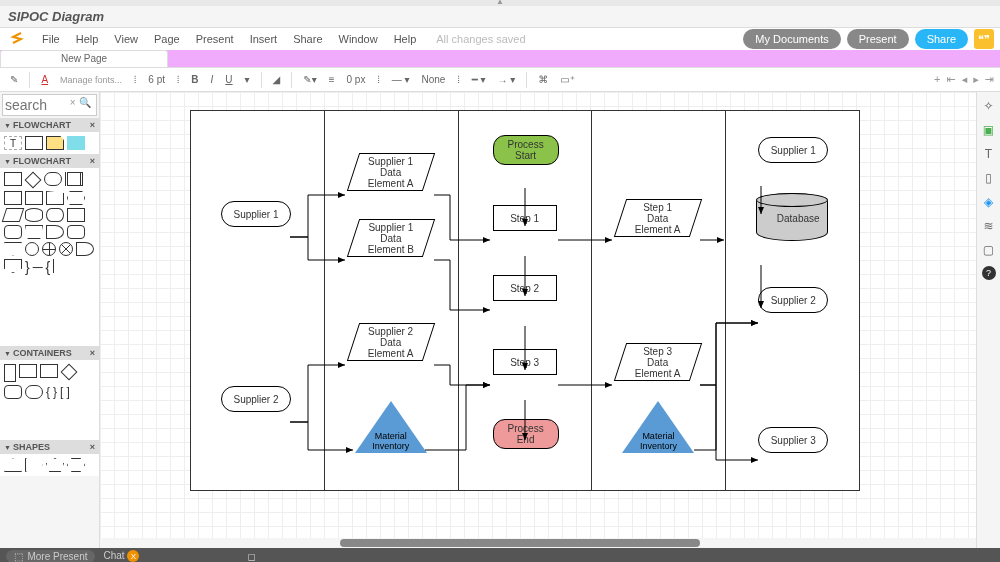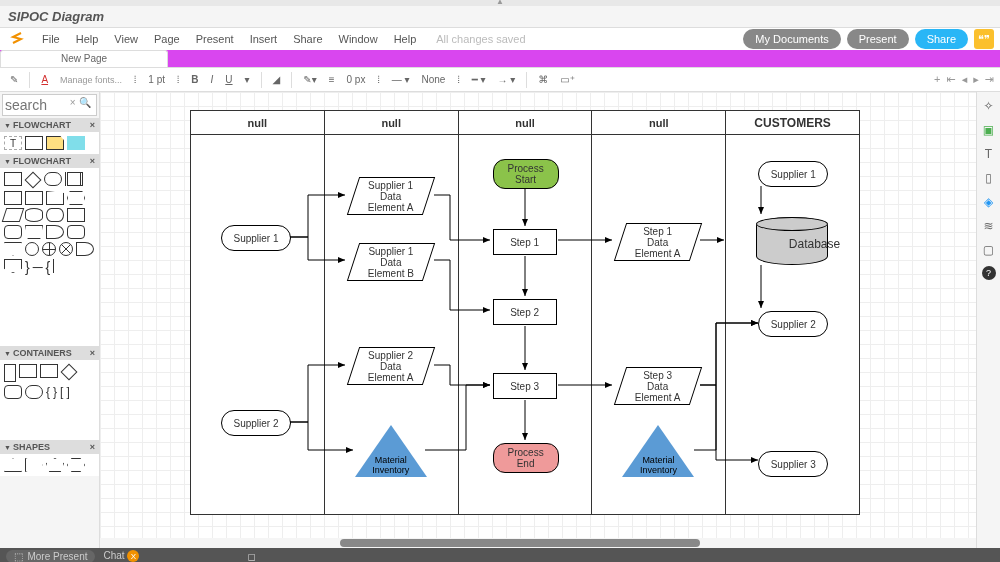--- a/index.html
+++ b/index.html
@@ -8,21 +8,21 @@
 .titlebar{height:22px;background:#f5f5f5;border-bottom:1px solid #ddd;display:flex;align-items:center;padding:0 8px;font-style:italic;font-weight:bold;font-size:13px;color:#555}
 .menubar{height:22px;background:#fff;display:flex;align-items:center;padding:0 6px;position:relative}
 .logo{width:22px;height:22px;display:flex;align-items:center;justify-content:center;margin-right:6px;color:#f29100;font-weight:bold}
 .menu-item{padding:0 8px;font-size:11px;color:#555;cursor:pointer}
 .saved-msg{color:#bbb;font-size:11px;margin-left:12px}
 .right-buttons{position:absolute;right:6px;display:flex;gap:6px;align-items:flex-start}
 .pill{border-radius:12px;padding:4px 12px;font-size:11px;color:#fff;cursor:pointer}
 .pill-gray{background:#888}
 .pill-blue{background:#29b6f6}
 .quote-btn{width:20px;height:20px;background:#fbc02d;border-radius:3px;display:flex;align-items:center;justify-content:center;color:#fff;font-size:11px}
-.tab-strip{height:18px;background:#d946ef;border-bottom:1px solid #ddd;display:flex}
+.tab-strip{height:18px;background:#f0abfc;border-bottom:1px solid #ddd;display:flex}
 .tab{background:#fff;border:1px solid #ddd;border-bottom:none;padding:2px 60px;font-size:10px;color:#666;border-radius:3px 3px 0 0}
 .toolbar{height:24px;background:#fff;border-bottom:1px solid #ddd;display:flex;align-items:center;padding:0 6px;gap:4px;position:relative}
 .tb-sep{width:1px;height:16px;background:#ddd;margin:0 3px}
 .tb-btn{padding:2px 4px;color:#666;font-size:10px;cursor:pointer;display:flex;align-items:center}
 .tb-right{position:absolute;right:6px;display:flex;gap:6px;color:#999}
 .main{display:flex;height:456px}
 .sidebar{width:100px;background:#f5f5f5;border-right:1px solid #ddd;display:flex;flex-direction:column;overflow:hidden}
 .search-box{display:flex;padding:2px;background:#fff;border:1px solid #ccc;margin:2px}
 .search-box input{flex:1;border:none;outline:none;font-size:14px;width:60px}
 .search-box span{color:#999;cursor:pointer;font-size:10px;padding:0 2px}
@@ -47,21 +47,21 @@
 .rect{border:1px solid #000;background:#fff;width:64px;height:26px}
 .para{border:1px solid #000;background:#fff;width:76px;height:38px;transform:skewX(-18deg)}
 .para span{transform:skewX(18deg);display:block}
 .term{border:1px solid #000;border-radius:12px;width:66px;height:30px}
 .term.green{background:#8bc34a}
 .term.red{background:#ef9a9a}
 .triangle{width:0;height:0;border-left:36px solid transparent;border-right:36px solid transparent;border-bottom:52px solid #5b9bd5;position:absolute}
 .triangle-label{position:absolute;font-size:9px;text-align:center;width:72px;color:#000}
 .cylinder{width:72px;height:48px;border:1px solid #000;border-radius:50%/18%;background:#ccc;position:absolute}
 .cylinder::before{content:"";position:absolute;top:-1px;left:-1px;right:-1px;height:12px;border:1px solid #000;border-radius:50%;background:#ccc}
-.cyl-label{position:absolute;font-size:12px;width:84px;text-align:right}
+.cyl-label{position:absolute;font-size:10px;width:84px;text-align:center}
 svg.arrows{position:absolute;left:0;top:0;width:670px;height:404px;pointer-events:none}
 .right-tools{width:24px;background:#f5f5f5;border-left:1px solid #ddd;display:flex;flex-direction:column;align-items:center;padding-top:6px;gap:8px}
 .rt-btn{width:16px;height:16px;color:#666;font-size:12px;cursor:pointer;display:flex;align-items:center;justify-content:center}
 .rt-btn.q{background:#333;color:#fff;border-radius:50%;width:14px;height:14px;font-size:9px}
 .bottom-scroll{height:10px;background:#f5f5f5;position:relative}
 .bottom-scroll .thumb{position:absolute;left:240px;width:360px;height:8px;background:#888;border-radius:4px;top:1px}
 .statusbar{height:16px;background:#555;color:#ccc;display:flex;align-items:center;font-size:10px;padding:0 6px;gap:8px}
 .more-shapes{background:#666;border-radius:8px;padding:1px 8px;display:flex;align-items:center;gap:4px}
 .chat-badge{background:#f29100;border-radius:50%;width:12px;height:12px;display:inline-flex;align-items:center;justify-content:center;color:#fff;font-size:8px}
 </style>
@@ -101,21 +101,21 @@
 <div class="tab-strip">
   <div class="tab">New Page</div>
 </div>
 
 <div class="toolbar">
   <span class="tb-btn">✎</span>
   <span class="tb-sep"></span>
   <span class="tb-btn" style="color:#d32f2f;text-decoration:underline">A</span>
   <span class="tb-btn" style="font-size:9px;color:#999">Manage fonts...</span>
   <span class="tb-btn">⦙</span>
-  <span class="tb-btn">1 pt</span>
+  <span class="tb-btn">6 pt</span>
   <span class="tb-btn">⦙</span>
   <span class="tb-btn" style="font-weight:bold">B</span>
   <span class="tb-btn" style="font-style:italic">I</span>
   <span class="tb-btn" style="text-decoration:underline">U</span>
   <span class="tb-btn">▾</span>
   <span class="tb-sep"></span>
   <span class="tb-btn">◢</span>
   <span class="tb-sep"></span>
   <span class="tb-btn">✎▾</span>
   <span class="tb-btn">≡</span>
@@ -213,27 +213,20 @@
       <div class="shape-sw" style="clip-path:polygon(50% 0,100% 38%,82% 100%,18% 100%,0 38%)"></div>
       <div class="shape-sw" style="clip-path:polygon(25% 0,75% 0,100% 50%,75% 100%,25% 100%,0 50%)"></div>
     </div>
   </div>
 
   <div class="canvas-wrap">
     <div class="canvas-grid"></div>
     <div class="diagram">
       <table class="lane-table">
         <tbody>
-            <tr>
-          <th>null</th>
-          <th>null</th>
-          <th>null</th>
-          <th>null</th>
-          <th style="font-size:12px">CUSTOMERS</th>
-        </tr>
         <tr>
           <td>
             <div class="node rounded" style="left:30px;top:90px">Supplier 1</div>
             <div class="node rounded" style="left:30px;top:275px">Supplier 2</div>
           </td>
           <td>
             <div class="node para" style="left:28px;top:42px">
                   <span>Supplier 1<br>Data<br>Element A</span>
                 </div>
             <div class="node para" style="left:28px;top:108px">

